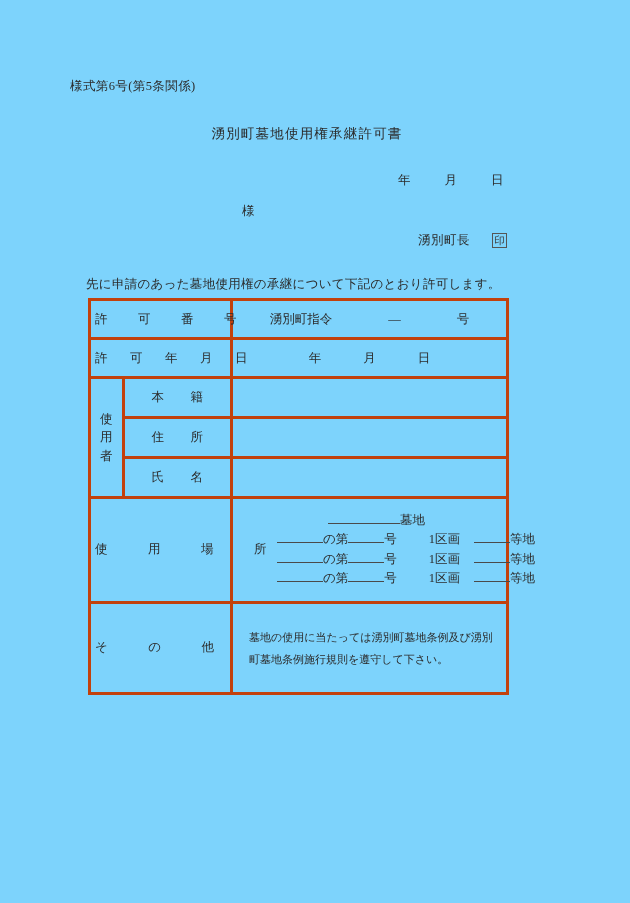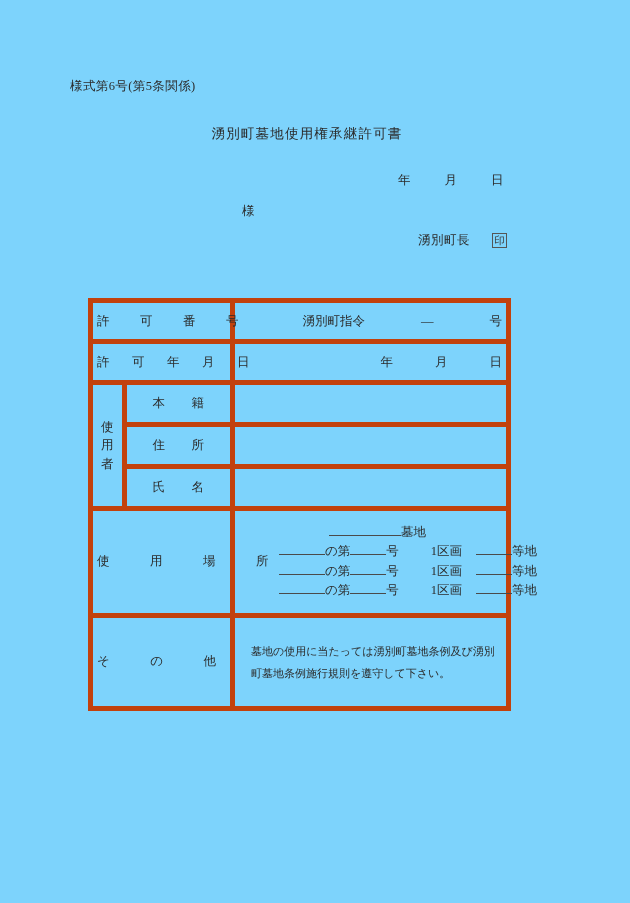--- a/index.html
+++ b/index.html
@@ -95,35 +95,35 @@
   .form-table {
     position: absolute;
     left: 88px;
     top: 298px;
     width: 418px;
     border-collapse: collapse;
     table-layout: fixed;
     font-size: 12.5px;
   }
   .form-table td {
-    border: 5px solid #c2410c;
+    border: 3px solid #c2410c;
     padding: 4px;
     vertical-align: middle;
   }
   .lbl {
     text-align: center;
     letter-spacing: 0.5px;
     white-space: nowrap;
   }
   .spaced-4 { letter-spacing: 9px; padding-left: 9px; }
   .spaced-5 { letter-spacing: 5px; padding-left: 5px; font-family: Liberation Mono, monospace; }
   .spaced-3 { letter-spacing: 14px; padding-left: 14px; }
 
   .row-permit-no td, .row-permit-date td { height: 28px; }
-  .val-center { text-align: right; }
+  .val-center { text-align: center; }
   .val-center .gap-lg { display: inline-block; width: 56px; }
   .val-center .gap-md { display: inline-block; width: 42px; }
 
   .user-vert {
     width: 34px;
     text-align: center;
     line-height: 1.45;
     letter-spacing: 0.5px;
   }
   .user-vert span { display: block; }
@@ -167,20 +167,21 @@
 
   <div class="addressee-line">
     <span>様</span>
   </div>
 
   <div class="issuer-line">
     <span class="issuer-name">湧別町長</span>
     <span class="seal-box">印</span>
   </div>
 
+  <div class="body-sentence">先に申請のあった墓地使用権の承継について下記のとおり許可します。</div>
 
   <table class="form-table">
     <colgroup>
       <col style="width:34px">
       <col style="width:108px">
       <col style="width:276px">
     </colgroup>
     <tbody>
 
       <tr class="row-permit-no">

